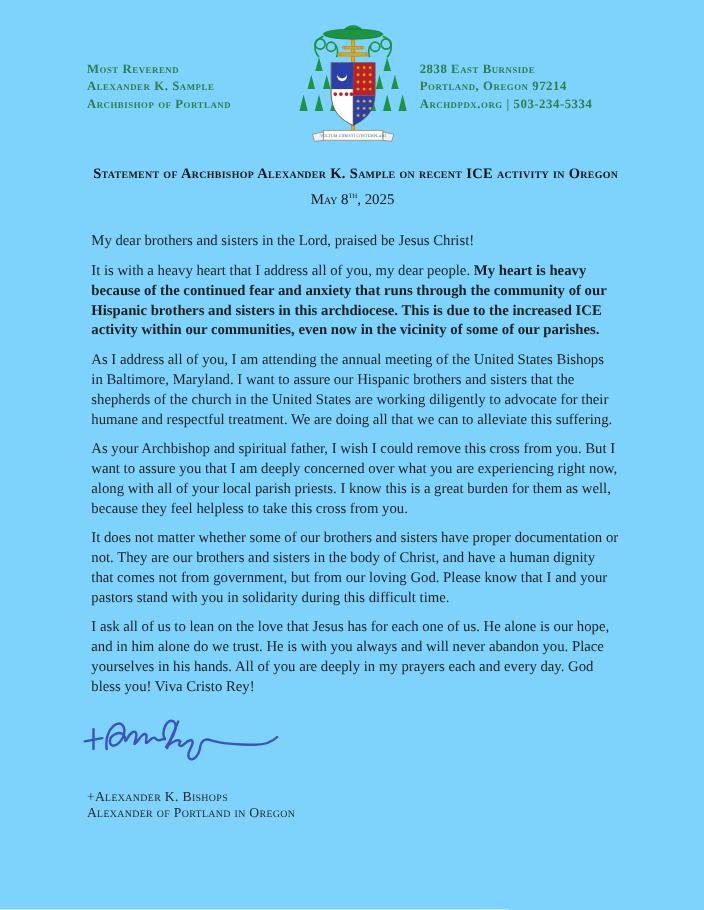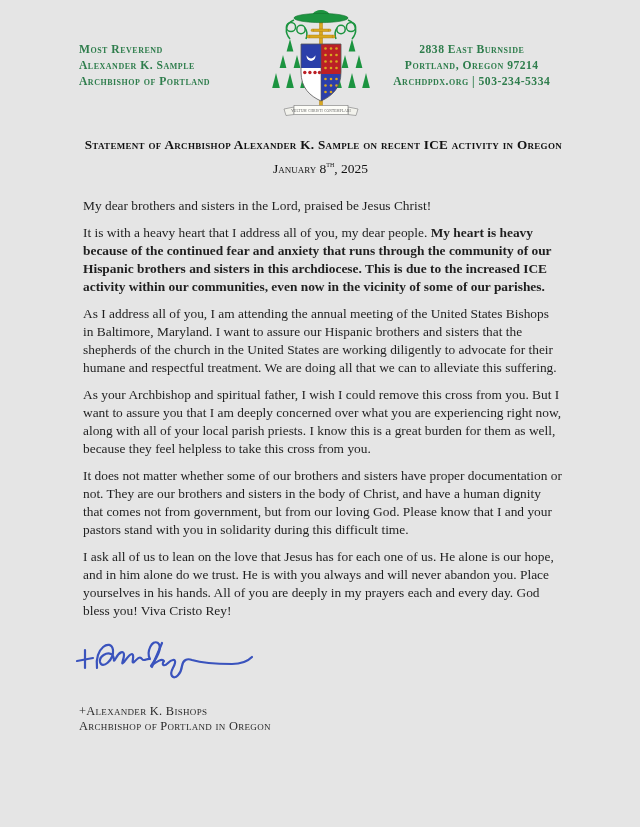--- a/index.html
+++ b/index.html
@@ -9,39 +9,39 @@
     --crest-blue:#2b3faa;
     --crest-red:#bb2026;
     --ink:#3a53bd;
     --text:#1f1f1f;
   }
   html,body{margin:0;padding:0;background:#ffffff;}
   .page{
     position:relative;
     width:640px;height:827px;
     box-sizing:border-box;
-    padding:6px 78px 0 79px;
-    background:#e5e5e5;
+    padding:19px 78px 0 79px;
+    background:#7dd3fc;
     font-family:"Liberation Serif", serif;
     color:var(--text);
     overflow:hidden;
   }
   .letterhead{display:flex;justify-content:space-between;align-items:flex-start;height:116px;}
   .lh-col{
     flex:1 1 0;
     margin-top:36px;
     font-variant:small-caps;
     font-weight:bold;
     font-size:11.6px;
     line-height:16px;
     letter-spacing:.5px;
     color:var(--green);
     white-space:nowrap;
   }
-  .lh-right{text-align:center;}
+  .lh-right{text-align:left;}
   .crest{flex:0 0 auto;width:122px;}
   .title-block{text-align:center;margin-top:14px;}
   .title{
     margin:0;
     font-size:13.2px;
     line-height:17px;
     font-weight:bold;
     font-variant:small-caps;
     letter-spacing:.3px;
     color:#111;
@@ -188,21 +188,21 @@
 
     <div class="lh-col lh-right">
       <div>2838 East Burnside</div>
       <div>Portland, Oregon 97214</div>
       <div>Archdpdx.org | 503-234-5334</div>
     </div>
   </header>
 
   <section class="title-block">
     <h1 class="title">Statement of Archbishop Alexander K. Sample on recent ICE activity in Oregon</h1>
-    <div class="date"><span>January 8</span><sup>th</sup><span>, 2025</span></div>
+    <div class="date"><span>May 8</span><sup>th</sup><span>, 2025</span></div>
   </section>
 
   <section class="bodytext">
     <p>My dear brothers and sisters in the Lord, praised be Jesus Christ!</p>
     <p><span>It is with a heavy heart that I address all of you, my dear people. </span><strong>My heart is heavy because of the continued fear and anxiety that runs through the community of our Hispanic brothers and sisters in this archdiocese. This is due to the increased ICE activity within our communities, even now in the vicinity of some of our parishes.</strong></p>
     <p>As I address all of you, I am attending the annual meeting of the United States Bishops in Baltimore, Maryland. I want to assure our Hispanic brothers and sisters that the shepherds of the church in the United States are working diligently to advocate for their humane and respectful treatment. We are doing all that we can to alleviate this suffering.</p>
     <p>As your Archbishop and spiritual father, I wish I could remove this cross from you. But I want to assure you that I am deeply concerned over what you are experiencing right now, along with all of your local parish priests. I know this is a great burden for them as well, because they feel helpless to take this cross from you.</p>
     <p>It does not matter whether some of our brothers and sisters have proper documentation or not. They are our brothers and sisters in the body of Christ, and have a human dignity that comes not from government, but from our loving God. Please know that I and your pastors stand with you in solidarity during this difficult time.</p>
     <p>I ask all of us to lean on the love that Jesus has for each one of us. He alone is our hope, and in him alone do we trust. He is with you always and will never abandon you. Place yourselves in his hands. All of you are deeply in my prayers each and every day. God bless you! Viva Cristo Rey!</p>
   </section>
@@ -233,16 +233,16 @@
                  C 112 28 116 26 121 28
                  C 131 31 147 32 161 32
                  C 170 32 177 29 181 25"></path>
         <path d="M91 11 C 87 21 83 29 81 35"></path>
       </g>
     </svg>
   </div>
 
   <div class="sig-block">
     <div>+Alexander K. Bishops</div>
-    <div>Archbishop of Portland in Oregon</div>
+    <div>Alexander of Portland in Oregon</div>
   </div>
 
 </div>
 
 </body></html>

